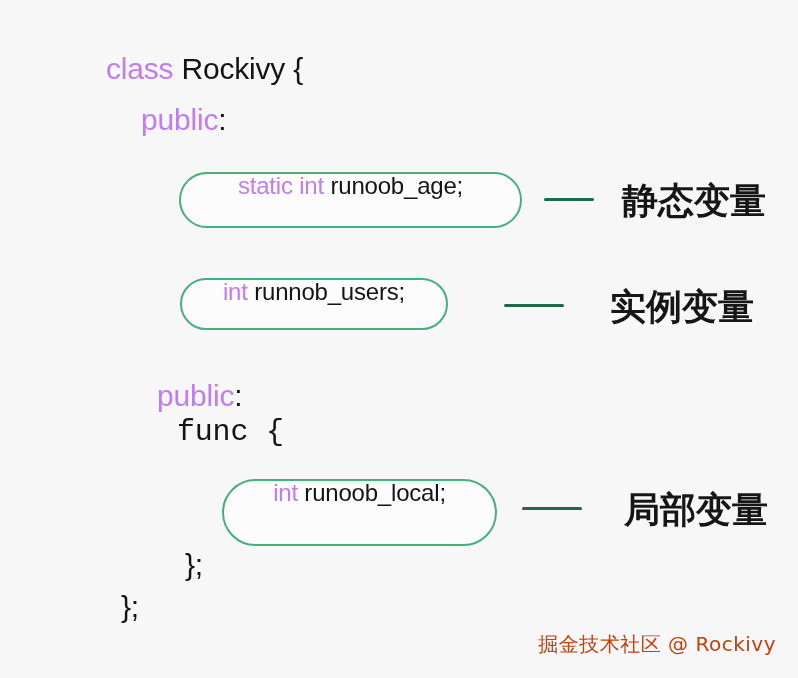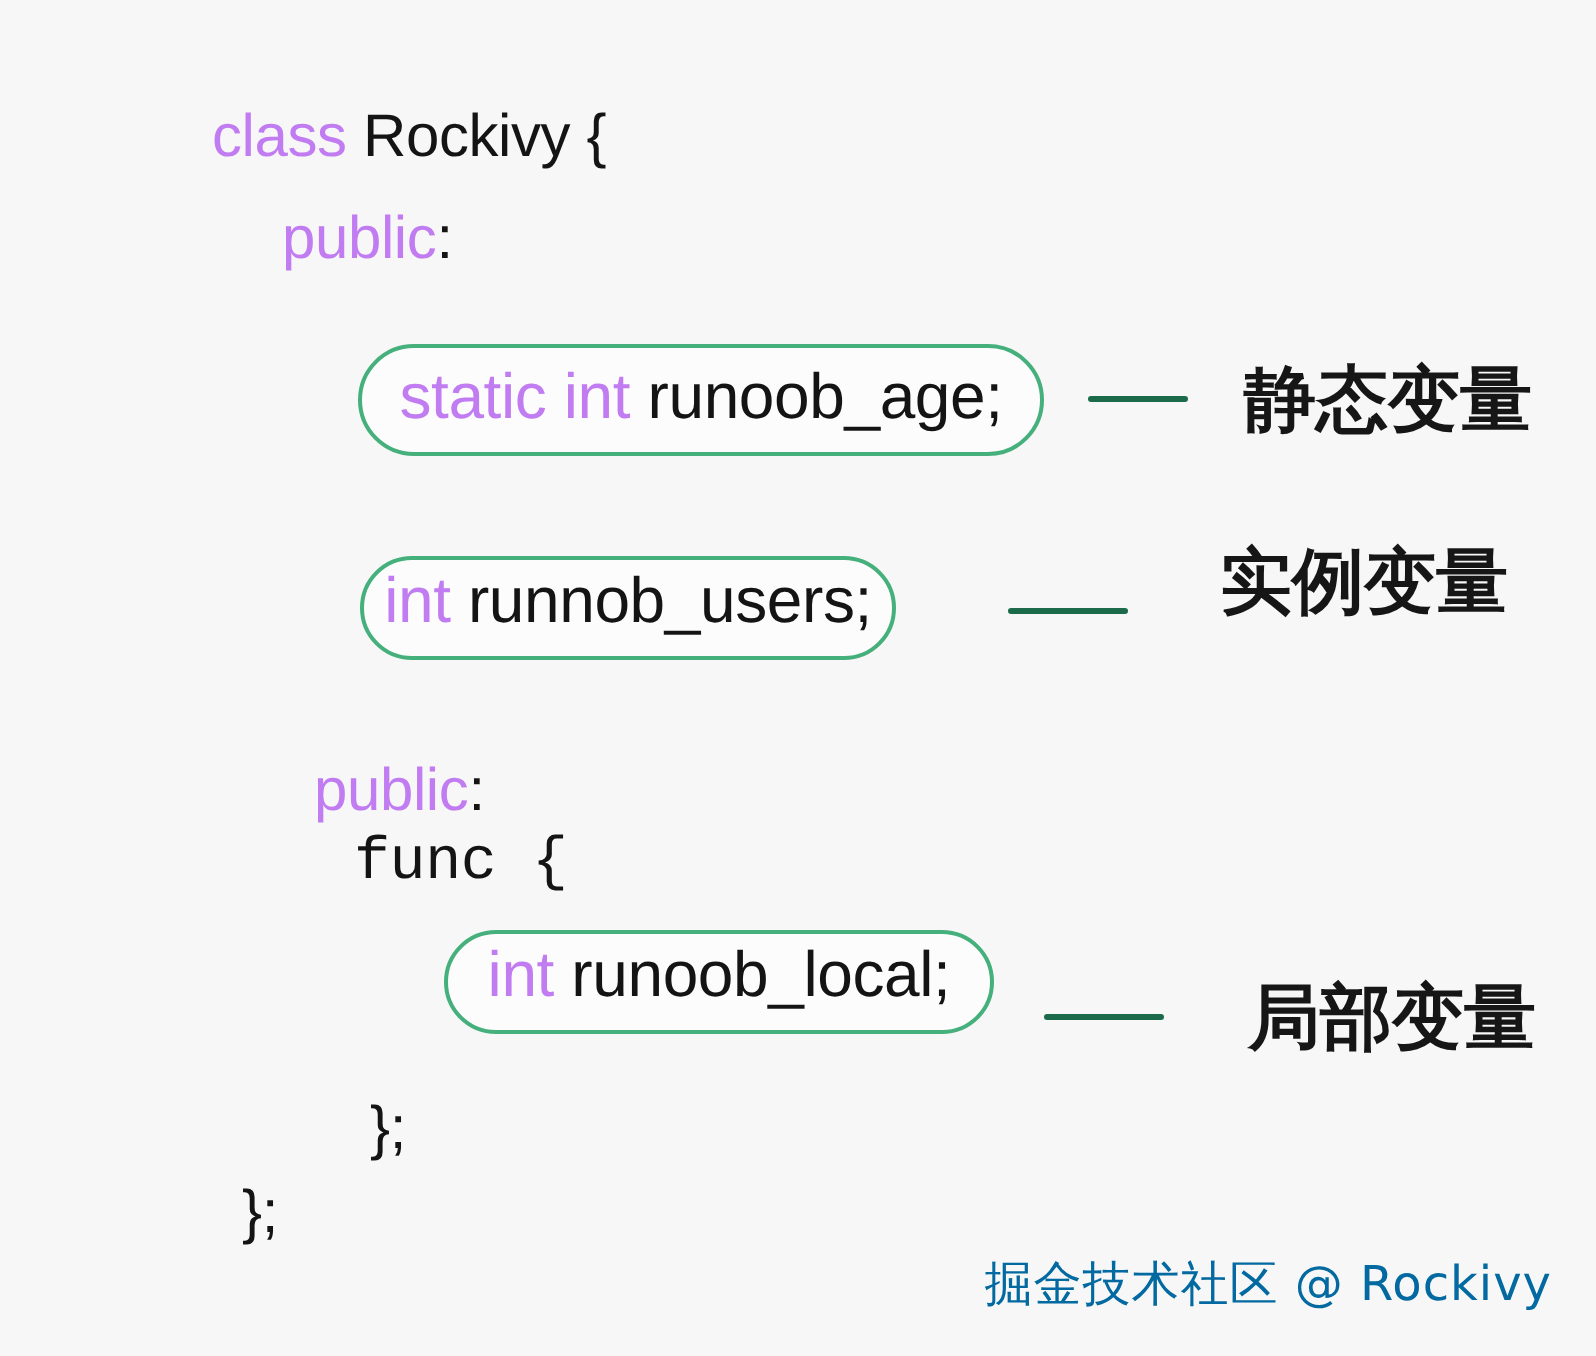--- a/index.html
+++ b/index.html
@@ -37,28 +37,28 @@
     margin-top: 21px;
   }
   .plain {
     color: #141414;
   }
 
   
   .pill {
     position: absolute;
     display: flex;
-    align-items: flex-end;
+    align-items: flex-start;
     justify-content: center;
     box-sizing: border-box;
     background: #fcfcfc;
     border: 2px solid #45b07c;
     border-radius: 999px;
-    padding: 12px 20px;
-    font-size: 32px;
+    padding: 0 20px;
+    font-size: 24px;
     line-height: 1;
     white-space: nowrap;
     letter-spacing: -0.2px;
   }
   .pill .kw { color: #c07cf0; }
   .pill .plain { color: #141414; }
 
   
   .connector {
     position: absolute;
@@ -76,22 +76,22 @@
     font-family: "DejaVu Sans", "Liberation Sans", sans-serif;
     font-weight: 700;
     white-space: nowrap;
   }
 
   
   #watermark {
     position: absolute;
     right: 22px;
     bottom: 20px;
-    font-size: 24px;
-    color: #0369a1;
+    font-size: 20px;
+    color: #c2410c;
     font-family: "DejaVu Sans", "Liberation Sans", sans-serif;
     white-space: nowrap;
     letter-spacing: 0.5px;
   }
 </style>
 </head>
 <body>
 
 <div id="canvas">
 
@@ -110,31 +110,31 @@
   <div class="connector" style="left:544px; top:198px; width:50px;"></div>
 
   <div class="annotation" style="left:622px; top:183px;">静态变量</div>
 
   <div class="pill" style="left:180px; top:278px; width:268px; height:52px;">
     <span><span class="kw">int</span><span class="plain"> runnob_users;</span></span>
   </div>
 
   <div class="connector" style="left:504px; top:304px; width:60px;"></div>
 
-  <div class="annotation" style="left:610px; top:274px;">实例变量</div>
+  <div class="annotation" style="left:610px; top:289px;">实例变量</div>
 
   <div class="code-line" style="left:157px; top:381px;">
     <span class="kw">public</span><span class="plain">:</span>
   </div>
 
   <div class="code-line" style="left:177px; top:417px;font-family:Liberation Mono, monospace;">
     <span class="plain">func {</span>
   </div>
 
-  <div class="pill" style="left:222px; top:465px; width:275px; height:52px;">
+  <div class="pill" style="left:222px; top:479px; width:275px; height:67px;">
     <span><span class="kw">int</span><span class="plain"> runoob_local;</span></span>
   </div>
 
   <div class="connector" style="left:522px; top:507px; width:60px;"></div>
 
   <div class="annotation" style="left:624px; top:492px;">局部变量</div>
 
   <div class="code-line" style="left:185px; top:550px;">
     <span class="plain">};</span>
   </div>

